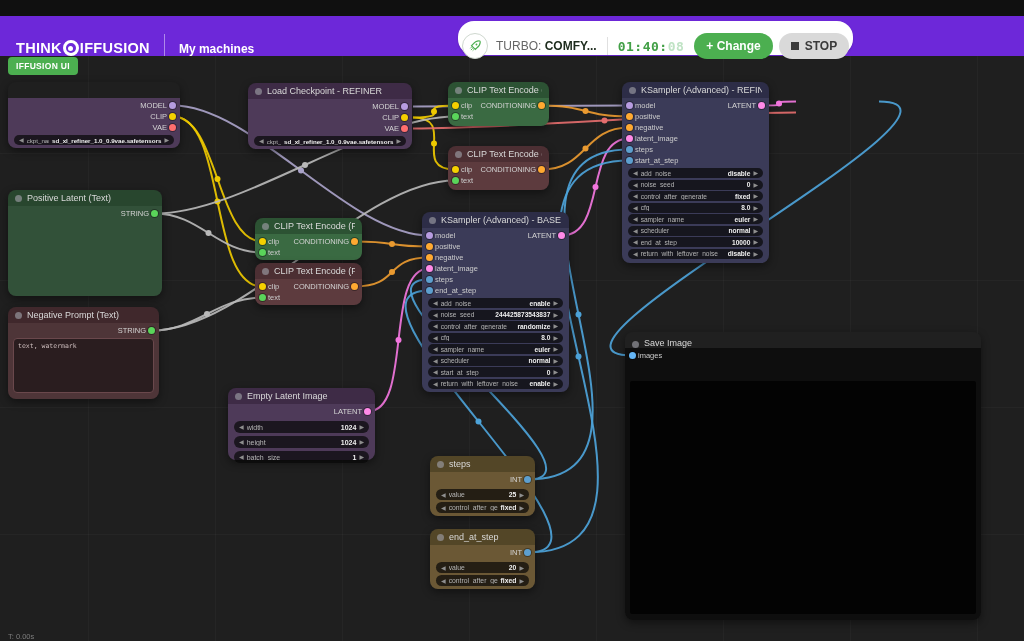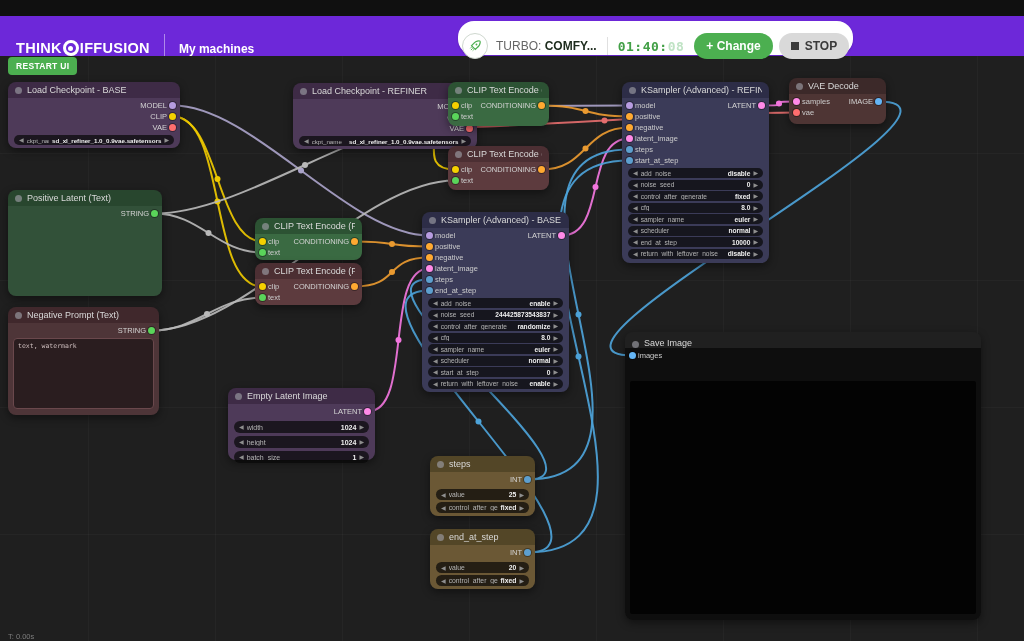--- a/index.html
+++ b/index.html
@@ -123,31 +123,27 @@
       <circle cx="755.5000610351562" cy="188.49993896484375" r="3" fill="#4da3d9"></circle>
       <path d="M 528 439.5 C 618 439.5 339 239.5 429 239.5" stroke="#4da3d9" stroke-width="2" fill="none" stroke-opacity="0.92"></path>
       <circle cx="478.49993896484375" cy="339.49993896484375" r="3" fill="#4da3d9"></circle>
       <path d="M 528 439.5 C 698 439.5 459 109.5 629 109.5" stroke="#4da3d9" stroke-width="2" fill="none" stroke-opacity="0.92"></path>
       <circle cx="578.5" cy="274.49993896484375" r="3" fill="#4da3d9"></circle>
       <path d="M 528 512.5 C 638 512.5 319 250.5 429 250.5" stroke="#4da3d9" stroke-width="2" fill="none" stroke-opacity="0.92"></path>
       <circle cx="478.5" cy="381.5" r="3" fill="#4da3d9"></circle>
       <path d="M 528 512.5 C 718 512.5 439 120.5 629 120.5" stroke="#4da3d9" stroke-width="2" fill="none" stroke-opacity="0.92"></path>
       <circle cx="578.5000610351562" cy="316.5001525878906" r="3" fill="#4da3d9"></circle>
     </svg>
-  <button class="restart-btn">RESTART UI</button>
+  <button class="restart-btn">IFFUSION UI</button>
   <div class="stats">
     <div>T: 0.00s</div>
     
     
   </div>
 <div class="node" style="left: 8px; top: 42px; width: 172px; height: 66px;">
-      <div class="n-head" style="background: rgb(62, 43, 70);">
-        <span class="n-dot"></span>
-        <span class="n-title">Load Checkpoint - BASE</span>
-      </div>
       <div class="n-body" style="background: rgb(78, 58, 89);">
         <div class="out-col">
           <div class="slot out">
             <span>MODEL</span>
             <i class="sdot" style="background: rgb(183, 156, 224);"></i>
           </div>
           <div class="slot out">
             <span>CLIP</span>
             <i class="sdot" style="background: rgb(245, 208, 0);"></i>
           </div>
@@ -159,21 +155,21 @@
         <div class="widgets" style="top: 37px;">
           <div class="widget" style="height: 10px; margin-bottom: 1.5px; font-size: 6.2px;">
             <span class="w-arrow">◀</span>
             <span class="w-label">ckpt_name</span>
             <span class="w-value">sd_xl_refiner_1.0_0.9vae.safetensors</span>
             <span class="w-arrow">▶</span>
           </div>
         </div>
       </div>
     </div>
-    <div class="node" style="left: 248px; top: 43px; width: 184px; height: 66px; margin-left: 45px;">
+    <div class="node" style="left: 248px; top: 43px; width: 164px; height: 66px;">
       <div class="n-head" style="background: rgb(62, 43, 70);">
         <span class="n-dot"></span>
         <span class="n-title">Load Checkpoint - REFINER</span>
       </div>
       <div class="n-body" style="background: rgb(78, 58, 89);">
         <div class="out-col">
           <div class="slot out">
             <span>MODEL</span>
             <i class="sdot" style="background: rgb(183, 156, 224);"></i>
           </div>
@@ -251,21 +247,21 @@
       </div>
       <div class="n-body" style="background: rgb(50, 81, 57);">
         <div class="out-col">
           <div class="slot out">
             <span>STRING</span>
             <i class="sdot" style="background: rgb(90, 212, 90);"></i>
           </div>
         </div>
       </div>
     </div>
-    <div class="node" style="left: 8px; top: 267px; width: 151px; height: 108px;">
+    <div class="node" style="left: 8px; top: 267px; width: 151px; height: 92px;">
       <div class="n-head" style="background: rgb(64, 40, 44);">
         <span class="n-dot"></span>
         <span class="n-title">Negative Prompt (Text)</span>
       </div>
       <div class="n-body" style="background: rgb(78, 53, 56);">
         <div class="out-col">
           <div class="slot out">
             <span>STRING</span>
             <i class="sdot" style="background: rgb(90, 212, 90);"></i>
           </div>
@@ -490,44 +486,20 @@
             <span class="w-arrow">◀</span>
             <span class="w-label">end_at_step</span>
             <span class="w-value">10000</span>
             <span class="w-arrow">▶</span>
           </div>
           <div class="widget" style="height: 10px; margin-bottom: 1.5px; font-size: 6.6px;">
             <span class="w-arrow">◀</span>
             <span class="w-label">return_with_leftover_noise</span>
             <span class="w-value">disable</span>
             <span class="w-arrow">▶</span>
-          </div>
-        </div>
-      </div>
-    </div>
-    <div class="node" style="left: 789px; top: 38px; width: 97px; height: 46px;">
-      <div class="n-head" style="background: rgb(60, 41, 41);">
-        <span class="n-dot"></span>
-        <span class="n-title">VAE Decode</span>
-      </div>
-      <div class="n-body" style="background: rgb(78, 53, 52);">
-        <div class="in-col">
-          <div class="slot">
-            <i class="sdot" style="background: rgb(255, 138, 232);"></i>
-            <span>samples</span>
-          </div>
-          <div class="slot">
-            <i class="sdot" style="background: rgb(255, 110, 110);"></i>
-            <span>vae</span>
-          </div>
-        </div>
-        <div class="out-col">
-          <div class="slot out">
-            <span>IMAGE</span>
-            <i class="sdot" style="background: rgb(100, 181, 246);"></i>
           </div>
         </div>
       </div>
     </div>
     <div class="node" style="left: 228px; top: 348px; width: 147px; height: 72px;">
       <div class="n-head" style="background: rgb(62, 43, 70);">
         <span class="n-dot"></span>
         <span class="n-title">Empty Latent Image</span>
       </div>
       <div class="n-body" style="background: rgb(78, 58, 89);">

